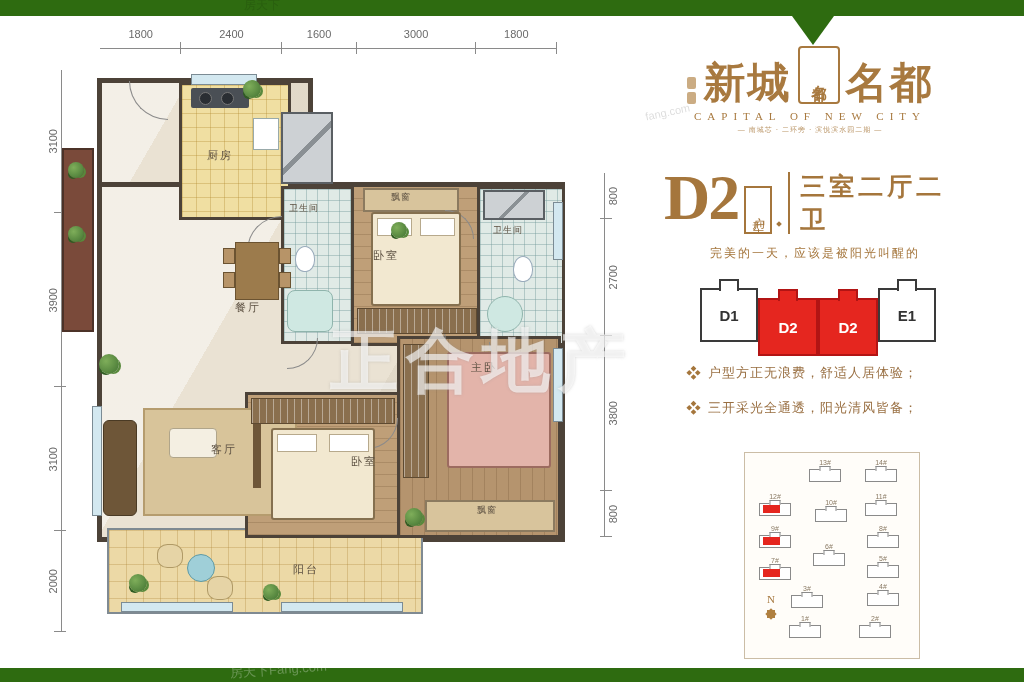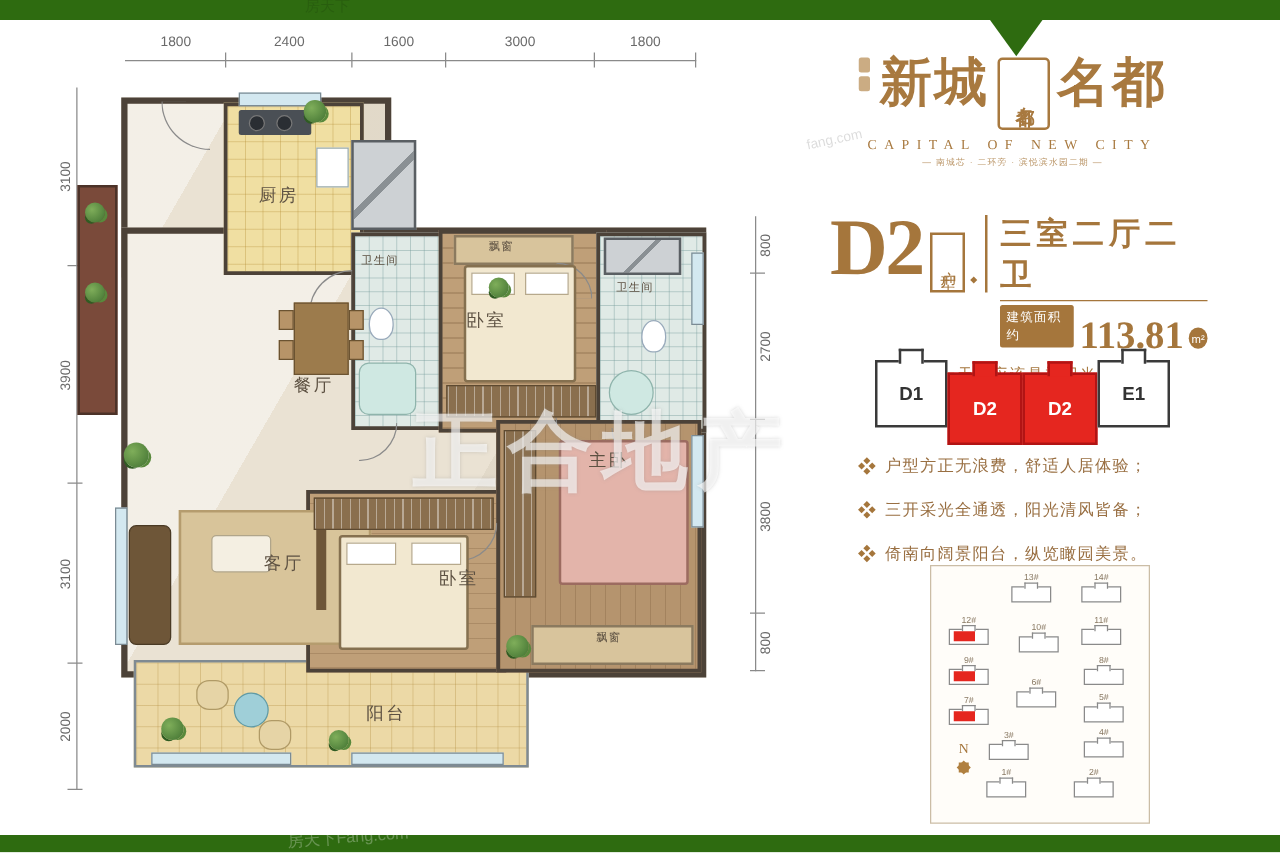--- a/index.html
+++ b/index.html
@@ -46,21 +46,21 @@
   .wood{background-color:#bf9f78;background-image:repeating-linear-gradient(0deg,rgba(90,60,30,.2) 0 1px,transparent 1px 12px);}
   .wood2{background-color:#b5946e;background-image:repeating-linear-gradient(90deg,rgba(90,60,30,.2) 0 1px,transparent 1px 12px);}
   .tile{background-color:#e0eae6;background-image:linear-gradient(rgba(110,150,150,.4) 1px,transparent 1px),linear-gradient(90deg,rgba(110,150,150,.4) 1px,transparent 1px);background-size:11px 11px;}
   .ktile{background-color:#f0dfa2;background-image:linear-gradient(rgba(180,140,50,.35) 1px,transparent 1px),linear-gradient(90deg,rgba(180,140,50,.35) 1px,transparent 1px);background-size:14px 14px;}
   .btile{background-color:#ecd9a6;background-image:linear-gradient(rgba(170,130,50,.3) 1px,transparent 1px),linear-gradient(90deg,rgba(170,130,50,.3) 1px,transparent 1px);background-size:17px 17px;}
   .bay{background:#d8c49c;border:2px solid #8b7a5f;}
   .core{background-color:#cdd1d4;border:2px solid #5a5f63;
         background-image:linear-gradient(135deg,transparent 47%,#8a9094 47% 53%,transparent 53%);}
   .win{background:#d3e8f0;border:1px solid #7b8b94;}
   .arc{border:1.4px solid #8a8a8a;background:transparent;}
-  .rlabel{position:absolute;font-size:14px;color:#5d5142;letter-spacing:2px;
+  .rlabel{position:absolute;font-size:11px;color:#5d5142;letter-spacing:2px;
           font-family:"Liberation Serif",serif;white-space:nowrap;z-index:5;}
   .rlabel.sm{font-size:9px;letter-spacing:1px;}
   .ward{background-color:#8a6f4e;border:1px solid #5e4a31;
         background-image:repeating-linear-gradient(90deg,rgba(255,255,255,.4) 0 1px,transparent 1px 7px);}
   .bed{background:#f2e8d0;border:2px solid #85704f;border-radius:3px;}
   .bed::before{content:"";position:absolute;left:4px;top:4px;width:38%;height:16px;background:#fff;border:1px solid #b7a98c;}
   .bed::after{content:"";position:absolute;right:4px;top:4px;width:38%;height:16px;background:#fff;border:1px solid #b7a98c;}
   .bedp{background:#e3b4aa;border:2px solid #9c6b60;border-radius:3px;}
   .plant{border-radius:50%;background:radial-gradient(circle at 35% 35%,#7fae5a,#3f7030);
          box-shadow:4px 2px 0 -2px #58893c,-3px 4px 0 -3px #2f5c22;}
@@ -69,21 +69,21 @@
   
   .wm{position:absolute;pointer-events:none;white-space:nowrap;}
   #wm-center{left:330px;top:316px;font-size:68px;letter-spacing:8px;font-family:Liberation Serif, serif;
              font-weight:bold;color:rgba(255,255,255,.62);text-shadow:0 0 3px rgba(140,140,140,.35);z-index:9;}
   #wm-topleft{left:244px;top:-3px;font-size:12px;color:rgba(0,0,0,.12);}
   #wm-bottom{left:230px;top:661px;font-size:13px;color:rgba(255,255,255,.28);z-index:3;transform:rotate(-4deg);}
   #wm-logo{left:645px;top:106px;font-size:11px;color:rgba(0,0,0,.14);transform:rotate(-12deg);}
   
   .serif{font-family:"Liberation Serif",serif;}
   #logo{position:absolute;left:660px;top:46px;width:300px;text-align:center;}
-  #logo-row{display:flex;align-items:flex-start;justify-content:center;gap:6px;}
+  #logo-row{display:flex;align-items:flex-end;justify-content:center;gap:6px;}
   .stampcol{display:flex;flex-direction:column;gap:3px;margin-right:2px;}
   .stamp{width:9px;height:12px;background:#b9905a;border-radius:2px;opacity:.75;}
   .logo-big{font-size:42px;font-weight:bold;color:#a8793f;letter-spacing:2px;line-height:1;}
   #logo-seal{width:38px;height:54px;border:2px solid #a8793f;border-radius:4px;display:flex;
              align-items:center;justify-content:center;}
   #logo-seal span{writing-mode:vertical-rl;font-size:15px;color:#a8793f;font-weight:bold;letter-spacing:2px;}
   #logo-sub{margin-top:6px;font-size:11px;letter-spacing:6px;color:#a8793f;}
   .logo-tag{color:#bb9668;letter-spacing:1px;}
   #logo-tag1{margin-top:3px;font-size:7px;}
   #logo-tag2{margin-top:2px;font-size:9px;}
@@ -307,25 +307,20 @@
   <div id="unit">
     <div id="unit-row">
       <span id="unit-code" class="serif">D2</span>
       <div id="unit-typebox">
         <span>户型</span>
       </div>
       <div id="unit-dot"></div>
       <div id="unit-div"></div>
       <div id="unit-right">
         <div id="unit-layout" class="serif">三室二厅二卫</div>
-        <div id="unit-area">
-          <span id="area-pill">建筑面积约</span>
-          <span id="area-val" class="serif">113.81</span>
-          <span id="area-unit">m²</span>
-        </div>
       </div>
     </div>
     <div id="unit-slogan" class="serif">完美的一天，应该是被阳光叫醒的</div>
   </div>
 
   <div id="strip">
       <div class="su" style="left: 0px; top: 26px; width: 54px; height: 50px;">
         <div class="tab"></div>
         <span>D1</span>
       </div>
@@ -345,24 +340,20 @@
 
   <div id="features">
       <div class="feat">
         <span class="feat-ic"></span>
         <span class="feat-tx">户型方正无浪费，舒适人居体验；</span>
       </div>
       <div class="feat">
         <span class="feat-ic"></span>
         <span class="feat-tx">三开采光全通透，阳光清风皆备；</span>
       </div>
-      <div class="feat">
-        <span class="feat-ic"></span>
-        <span class="feat-tx">倚南向阔景阳台，纵览瞰园美景。</span>
-      </div>
     </div>
 
   <div id="siteplan">
     <div id="compass">
       <div class="n">N</div>
       <div id="cstar"></div>
     </div>
   <div class="bldg" style="left: 64px; top: 16px;">
         <span class="no">13#</span>
         <div class="bd"></div>

